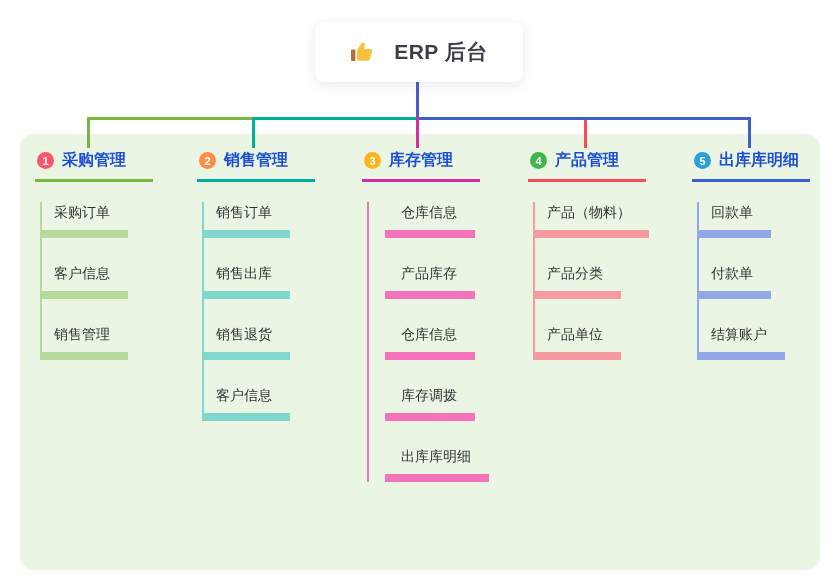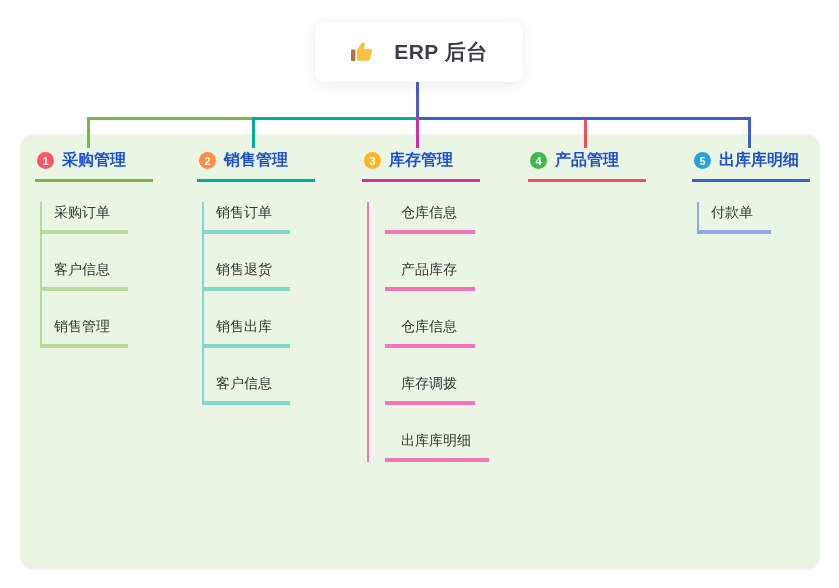--- a/index.html
+++ b/index.html
@@ -32,21 +32,21 @@
   
   .column{position:absolute;top:147px;width:130px;}
   .header{display:flex;align-items:center;gap:8px;width:116px;
           padding:3px 0 8px 2px;border-bottom:3px solid #999;cursor:pointer;}
   .badge{width:17px;height:17px;border-radius:50%;flex:0 0 auto;
          display:flex;align-items:center;justify-content:center;
          color:#fff;font-size:11px;font-weight:bold;}
   .title{font-size:16px;font-weight:600;color:#1d4ed8;white-space:nowrap;}
   .children{margin-left:5px;border-left:2px solid #ccc;}
   .child{margin-top:25px;width:max-content;padding:0 18px 8px 12px;
-         border-bottom:4px solid #c4b5fd;font-size:14px;line-height:20px;
+         border-bottom:8px solid #c4b5fd;font-size:14px;line-height:20px;
          color:#333;white-space:nowrap;cursor:pointer;}
   .child:first-child{margin-top:20px;}
 
   .b1 .header{border-color:var(--b1-main);} .b1 .badge{background:var(--c1);}
   .b1 .children,.b1 .child{border-color:var(--b1-light);}
   .b2 .header{border-color:var(--b2-main);} .b2 .badge{background:var(--c2);}
   .b2 .children,.b2 .child{border-color:var(--b2-light);}
   .b3 .header{border-color:var(--b3-main);} .b3 .badge{background:var(--c3);}
   .b3 .children,.b3 .child{border-color:var(--b3-light);padding-left:16px;}
   .b4 .header{border-color:var(--b4-main);} .b4 .badge{background:var(--c4);}
@@ -95,22 +95,22 @@
     </div>
   </div>
 
   <div class="column b2 col2">
     <div class="header">
       <span class="badge">2</span>
       <span class="title">销售管理</span>
     </div>
     <div class="children">
       <div class="child">销售订单</div>
+      <div class="child">销售出库</div>
       <div class="child">销售退货</div>
-      <div class="child">销售出库</div>
       <div class="child">客户信息</div>
     </div>
   </div>
 
   <div class="column b3 col3">
     <div class="header">
       <span class="badge">3</span>
       <span class="title">库存管理</span>
     </div>
     <div class="children">
@@ -120,25 +120,32 @@
       <div class="child">库存调拨</div>
       <div class="child">出库库明细</div>
     </div>
   </div>
 
   <div class="column b4 col4">
     <div class="header">
       <span class="badge">4</span>
       <span class="title">产品管理</span>
     </div>
+    <div class="children">
+      <div class="child">产品（物料）</div>
+      <div class="child">产品分类</div>
+      <div class="child">产品单位</div>
+    </div>
   </div>
 
   <div class="column b5 col5">
     <div class="header">
       <span class="badge">5</span>
       <span class="title">出库库明细</span>
     </div>
     <div class="children">
+      <div class="child">回款单</div>
       <div class="child">付款单</div>
+      <div class="child">结算账户</div>
     </div>
   </div>
 
 </div>
 
 </body></html>

